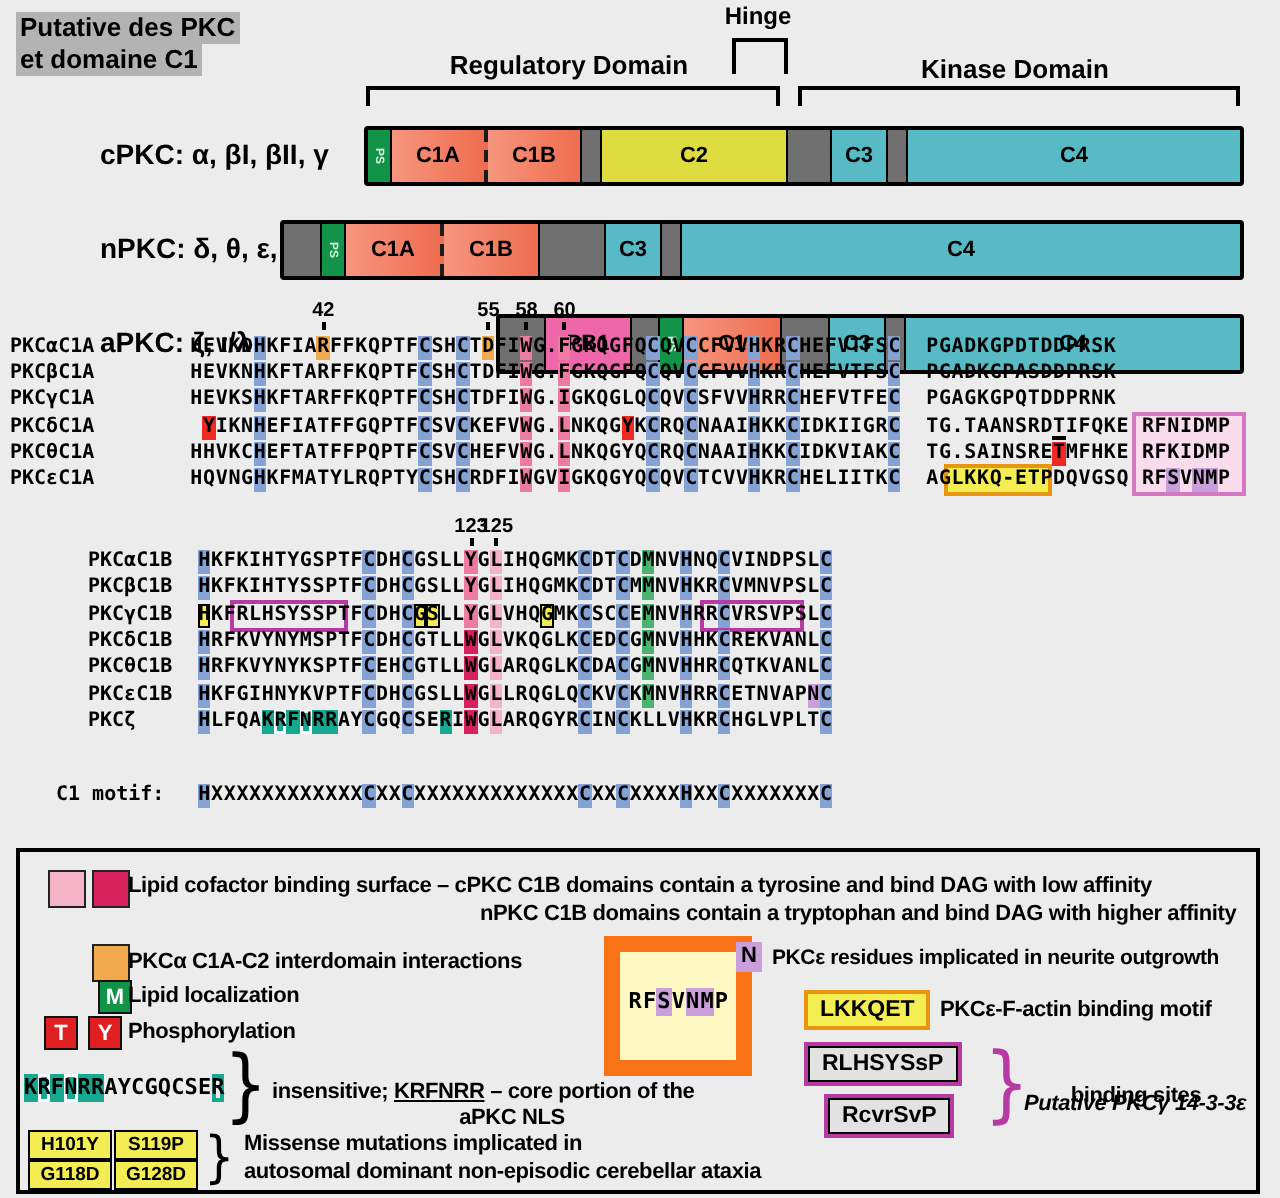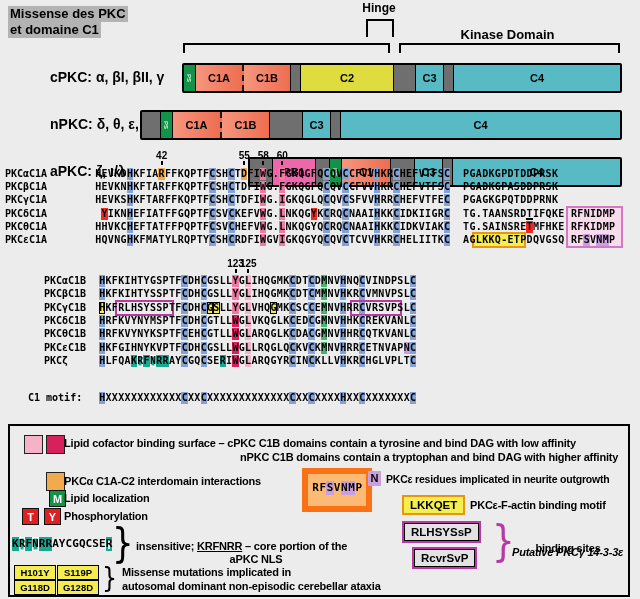--- a/index.html
+++ b/index.html
@@ -71,38 +71,39 @@
   .lt-green{background:#129448;}
   .lt-red{background:#e02020;}
   .lg-mono{font:bold 11px "DejaVu Sans Mono",monospace;white-space:nowrap;}
   .lg-mono .ch{font:bold 11px "DejaVu Sans Mono",monospace;height:14px;line-height:14px;}
   .brace{position:absolute;font-family:"DejaVu Sans",sans-serif;font-weight:normal;color:#000;
          transform:scaleX(0.85);transform-origin:left center;line-height:1;}
   .mut-box{position:absolute;width:40px;height:13px;background:#f3ec52;border:1.5px solid #000;
            font-size:9.5px;font-weight:bold;text-align:center;line-height:13px;}
   .motif-box{position:absolute;border:2px solid #b73aa4;background:#e2e2e2;padding:0;}
   .motif-box .inner{display:block;border:1px solid #000;padding:2px 6px;font:bold 11.5px "Liberation Sans",sans-serif;}
-  .neur-box{position:absolute;border:6px solid #f97316;background:#fdba74;padding:7px 4px;}
+  .neur-box{position:absolute;border:8px solid #f97316;background:#fef9c3;padding:18px 4px;}
   .lkk-box{position:absolute;border:2.5px solid #e89612;background:#f5ee52;padding:2px 6px;
            font:bold 11.5px "Liberation Sans",sans-serif;}
   .nbox{position:absolute;width:13px;height:15px;background:#c9a0dc;font:bold 11px "Liberation Sans",sans-serif;
         text-align:center;line-height:15px;}
 </style>
 </head>
 <body>
 
 <div id="fig">
 
   <div id="title">
-    <span>Missense des PKC</span><br>
+    <span>Putative des PKC</span><br>
     <span>et domaine C1</span>
   </div>
 
   <div id="hinge-label" class="bk-label">Hinge</div>
   <div id="hinge-bracket" class="bracket"></div>
+  <div id="reg-label" class="bk-label">Regulatory  Domain</div>
   <div id="reg-bracket" class="bracket"></div>
   <div id="kin-label" class="bk-label">Kinase  Domain</div>
   <div id="kin-bracket" class="bracket"></div>
 
   <div id="diagram">
       <div class="bar-row-label" style="left: 50px; top: 69px;">cPKC:  α, βI, βII, γ</div>
       <div class="bar" style="left: 182px; top: 63px; width: 436px;">
         <div class="seg seg-ps" style="width: 11px;">
           <span class="ps-label">PS</span>
         </div>

